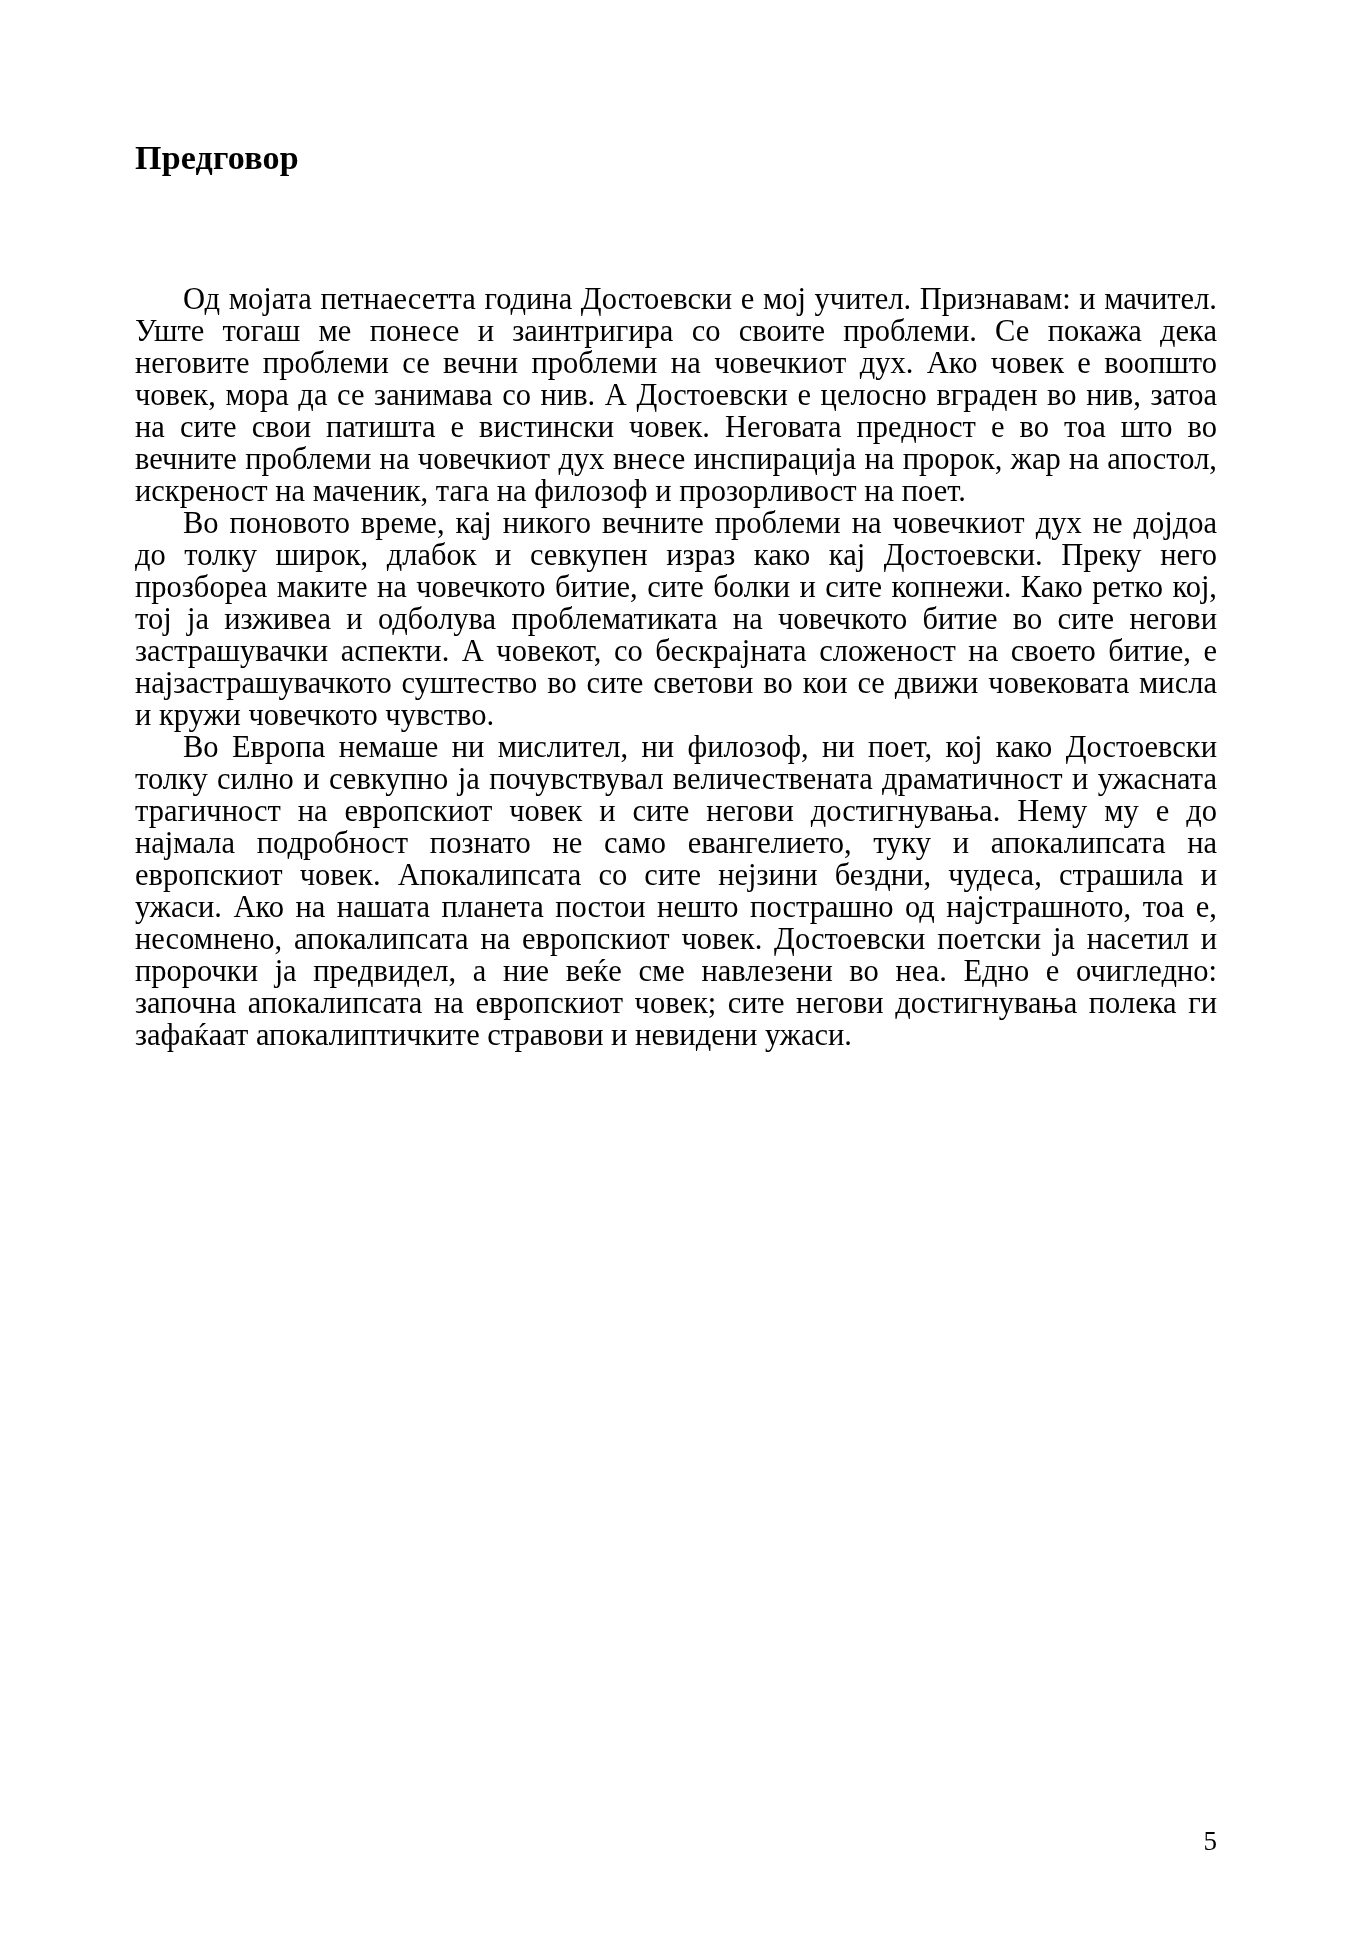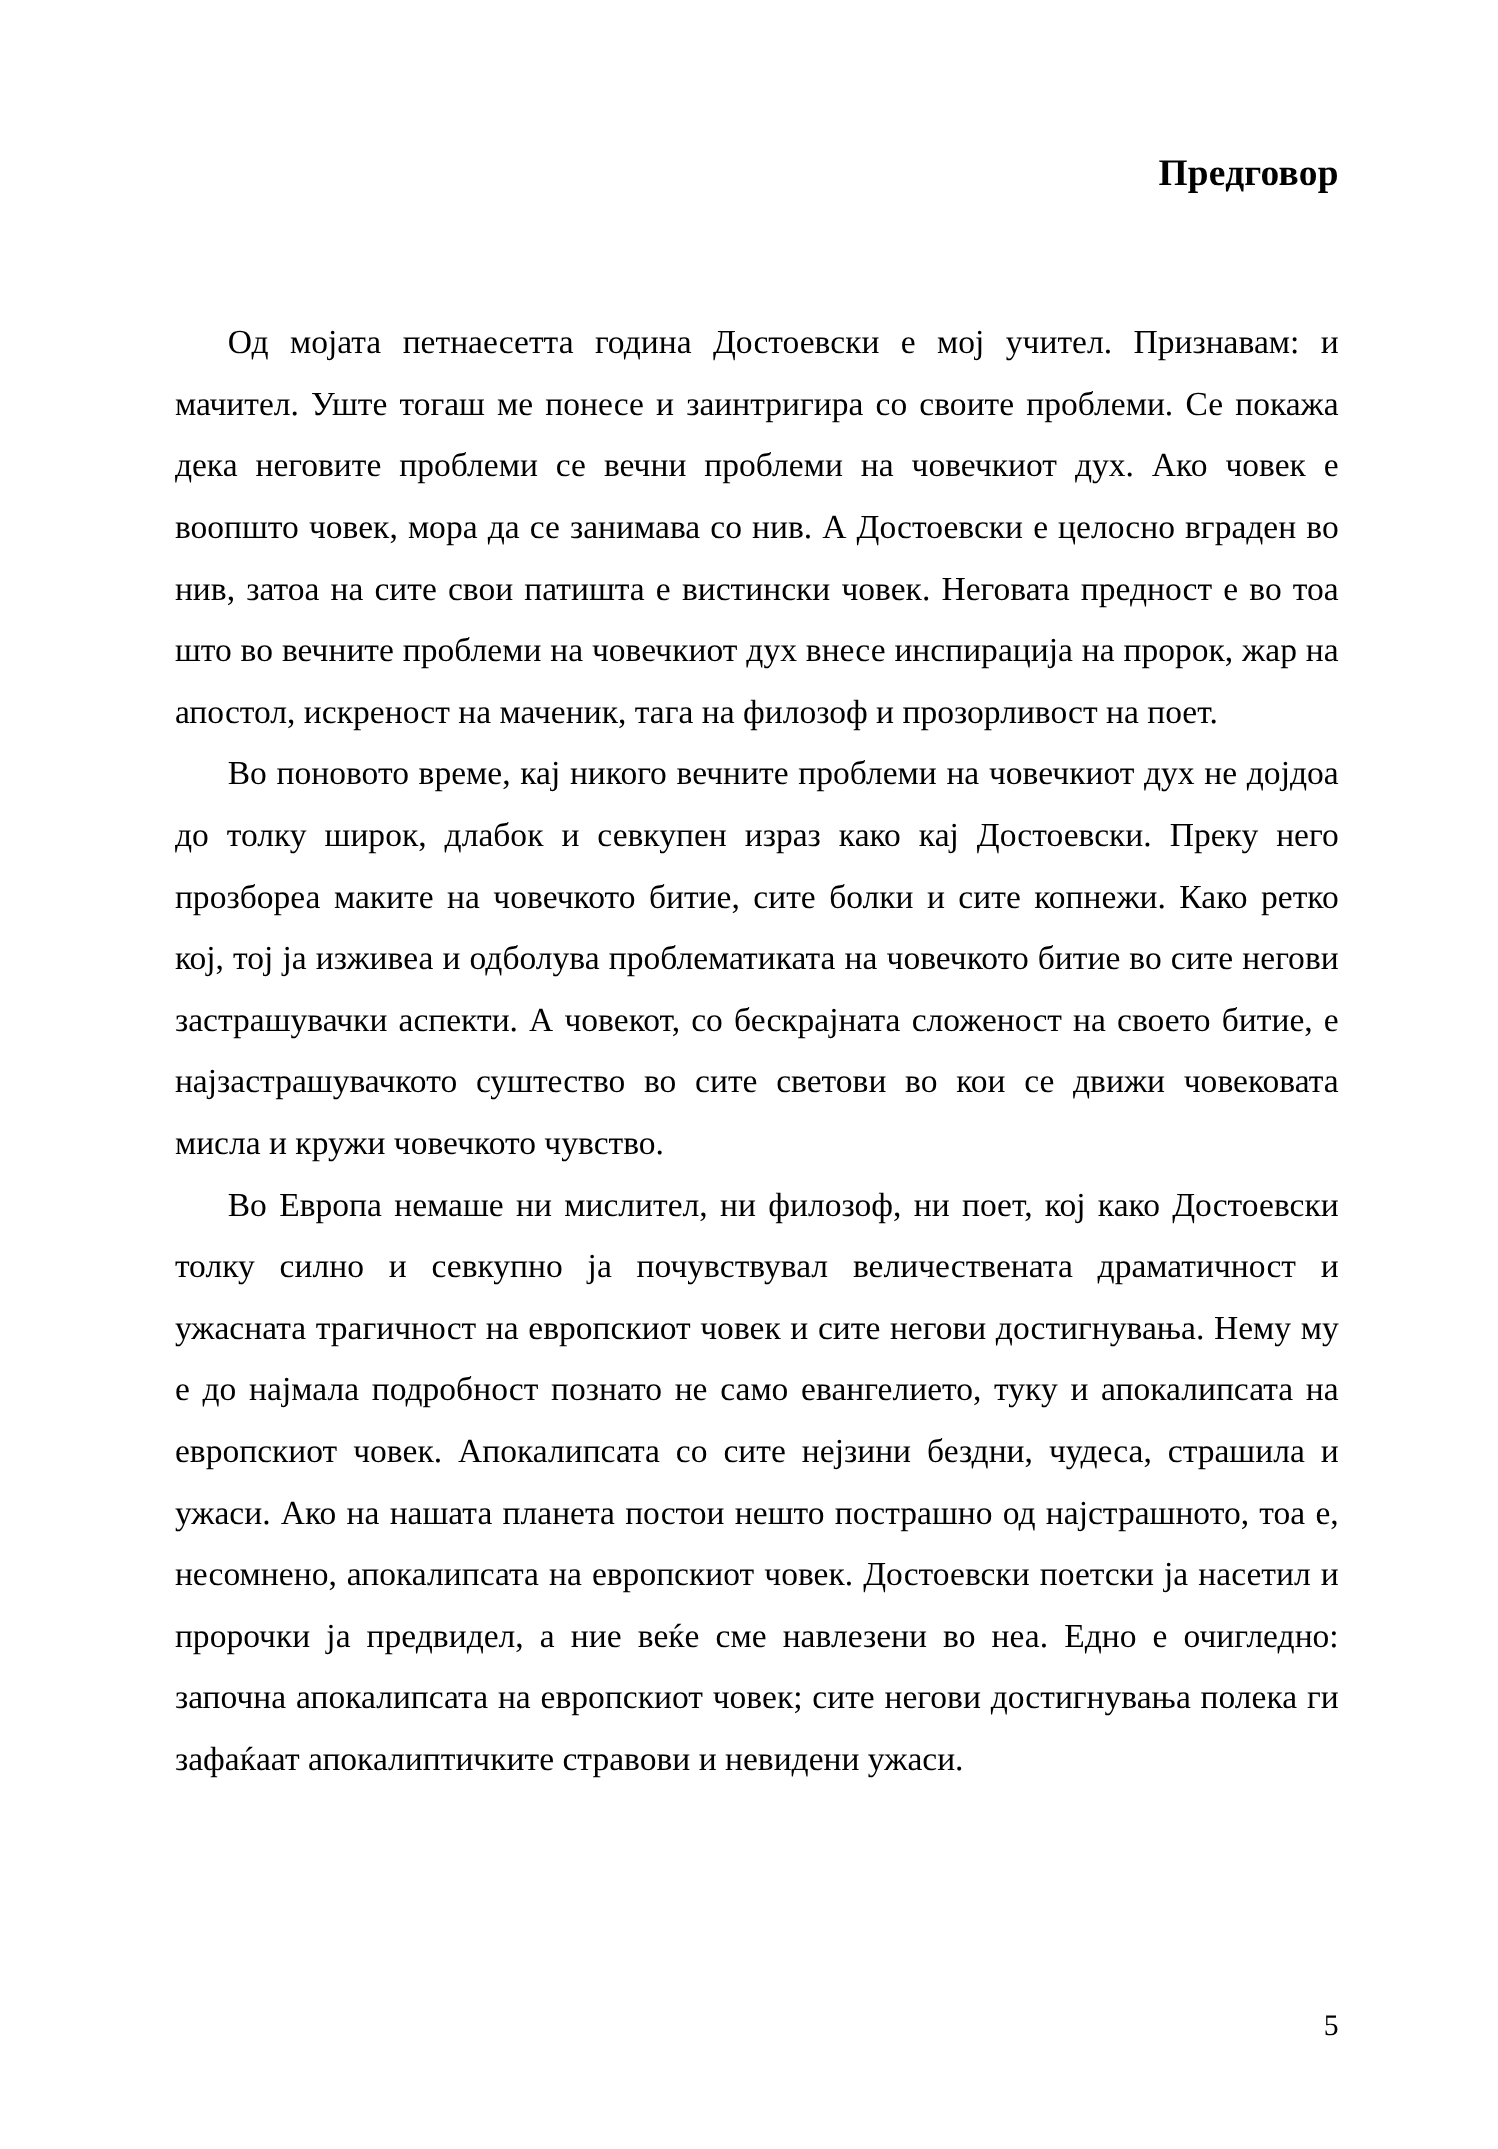--- a/index.html
+++ b/index.html
@@ -26,37 +26,36 @@
   }
 
   .content {
     position: absolute;
     left: 135px;
     top: 120px;
     width: 1082px;
   }
 
   .page-heading {
-    text-align: right;
+    text-align: left;
     font-weight: bold;
     font-size: 34px;
     line-height: 1.2;
     letter-spacing: 0.2px;
     margin: 0 0 0 0;
     padding-top: 18px;
   }
 
   .body-text {
     margin-top: 104px;
     font-size: 30.5px;
-    line-height: 56px;
+    line-height: 32px;
     text-align: justify;
     text-justify: inter-word;
     hyphens: manual;
-    margin-left: 24px;
   }
 
   .body-text p {
     margin: 0;
     text-indent: 48px;
   }
 
   .page-number {
     position: absolute;
     left: 0;

